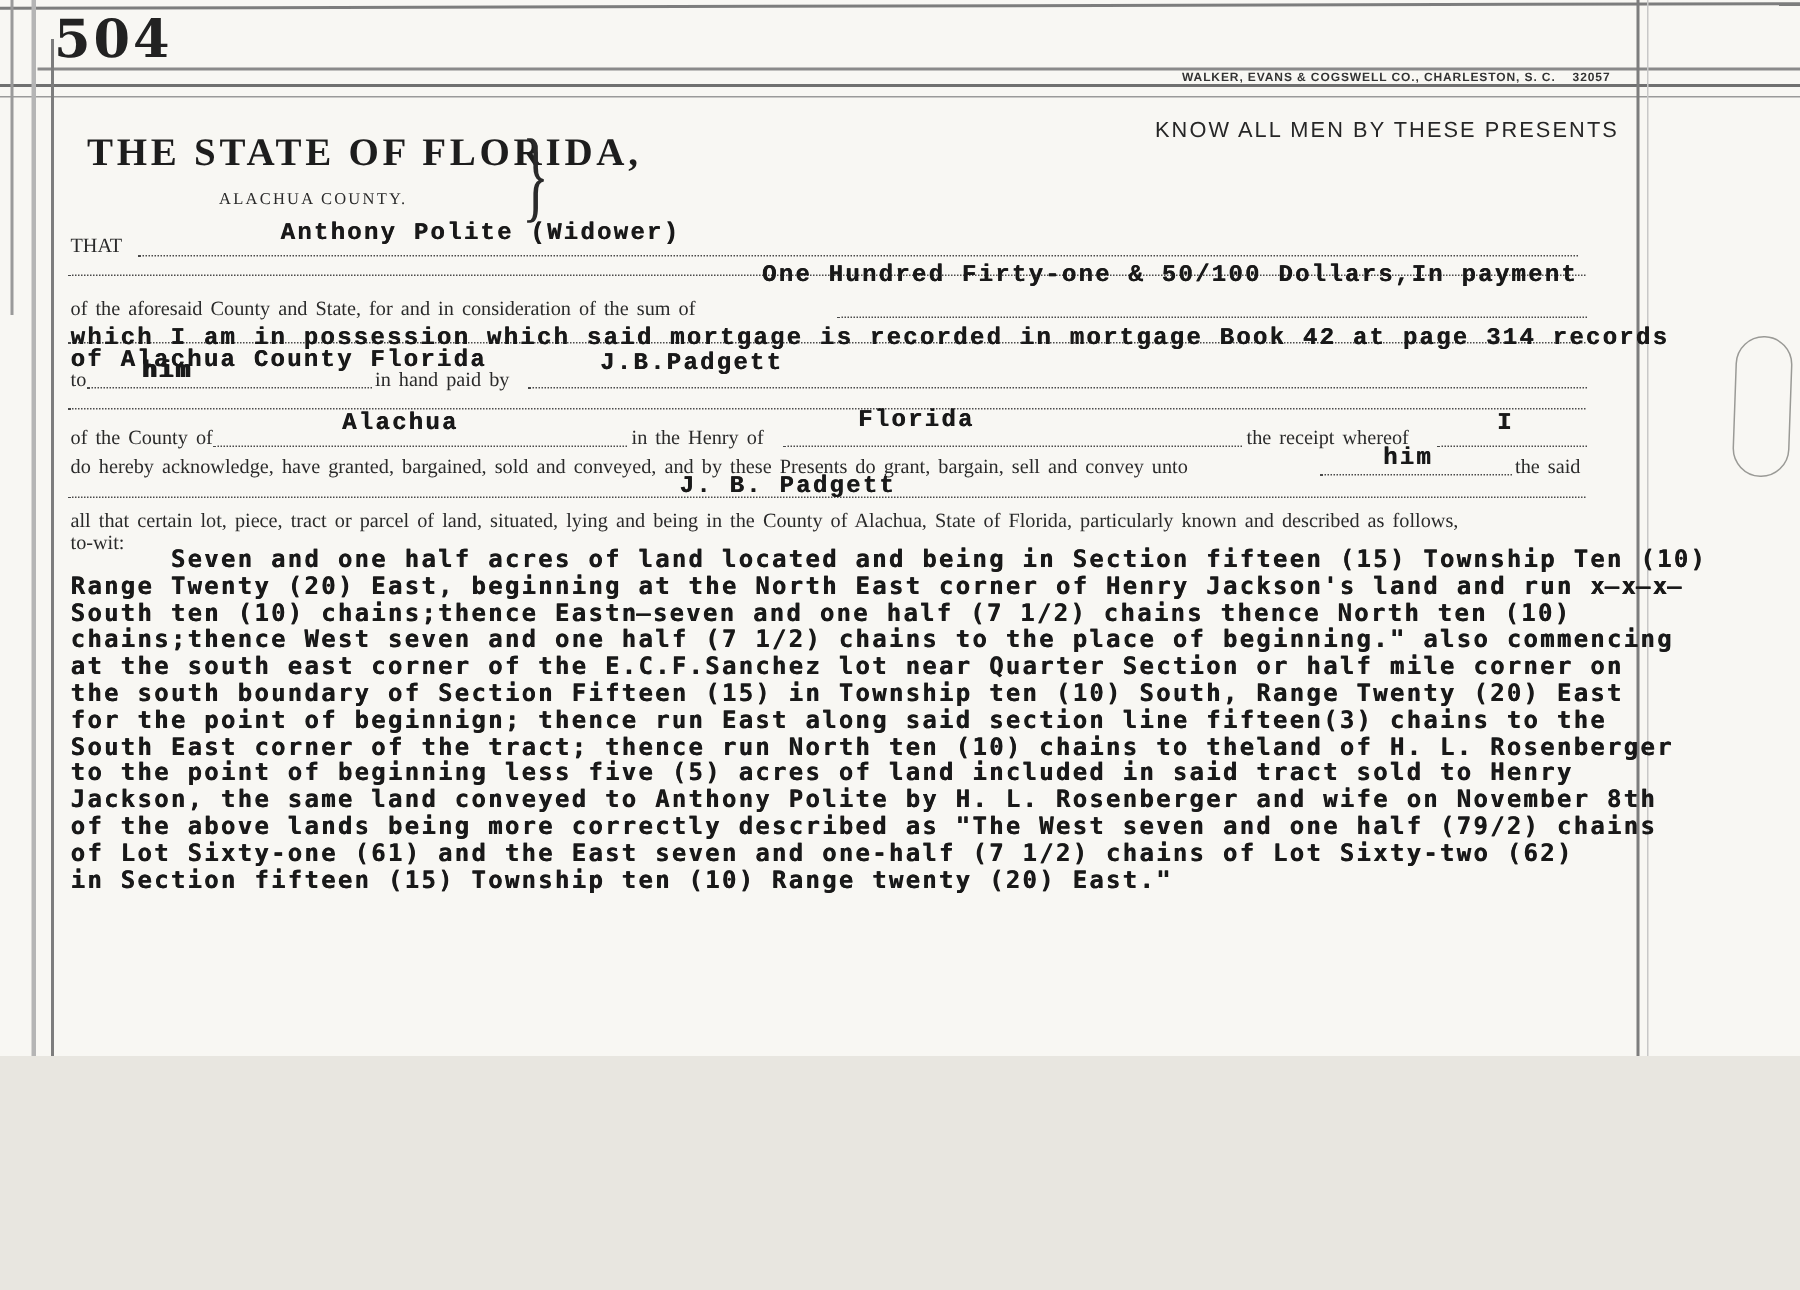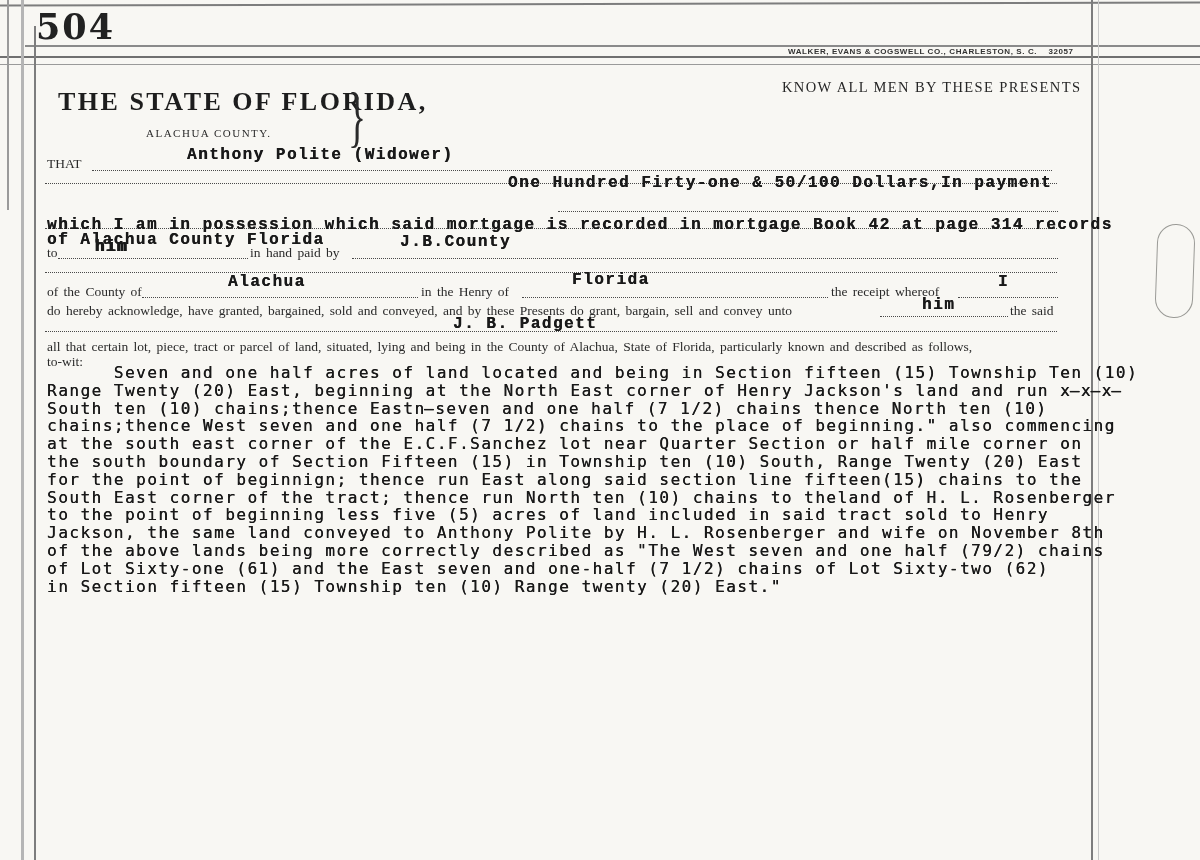--- a/index.html
+++ b/index.html
@@ -1,17 +1,17 @@
 <!DOCTYPE html>
 <html><head>
 <meta charset="utf-8">
 <style>
   html,body{margin:0;padding:0;background:#e8e6e0;}
   .page{
-    position:relative;width:1200px;height:860px;margin:0 auto;
+    position:relative;width:1200px;height:704px;margin:0 auto;
     background:#f8f7f3;overflow:hidden;
     font-family:"Liberation Serif", serif;
   }
   .hline{position:absolute;background:#7d7d7d;height:2px;z-index:1;}
   .vline{position:absolute;background:#7d7d7d;width:2px;z-index:1;}
   .serif{
     position:absolute;font-family:"Liberation Serif", serif;color:#2a2a2a;
     font-size:13.5px;white-space:nowrap;word-spacing:2px;z-index:3;
   }
   .typed{
@@ -23,21 +23,21 @@
   .pageno{
     position:absolute;left:36px;top:6px;font-family:"DejaVu Serif", serif;
     font-weight:700;font-size:35px;color:#222;letter-spacing:2px;z-index:3;
   }
   .printer{
     position:absolute;left:788px;top:47px;font-family:"Liberation Sans", sans-serif;
     font-weight:700;font-size:8px;letter-spacing:0.6px;color:#333;white-space:pre;z-index:3;
   }
   .knowall{
     position:absolute;left:770px;top:79px;font-size:14.5px;letter-spacing:1.4px;
-    color:#262626;white-space:nowrap;z-index:3;font-family:Liberation Serif, serif;margin-left:12px;
+    color:#262626;white-space:nowrap;z-index:3;font-family:Liberation Sans, sans-serif;
   }
   .stateheading{
     position:absolute;left:58px;top:87px;font-size:26px;font-weight:700;
     letter-spacing:2.5px;color:#1d1d1d;white-space:nowrap;z-index:3;
     font-family:"Liberation Serif", serif;
   }
   .brace{
     position:absolute;left:348px;top:82px;font-size:68px;font-weight:400;color:#2a2a2a;
     transform:scaleX(0.55);transform-origin:left top;line-height:1;z-index:3;
     font-family:"Liberation Serif", serif;
@@ -45,21 +45,21 @@
   .countyheading{
     position:absolute;left:146px;top:127px;font-size:11px;letter-spacing:1.5px;
     color:#2a2a2a;z-index:3;font-family:"Liberation Serif", serif;
   }
   .oval{
     position:absolute;left:1156px;top:224px;width:36px;height:92px;
     border:1.5px solid #9a9a96;border-radius:20px;transform:rotate(2deg);z-index:1;
   }
   .body-lines{position:absolute;left:47px;top:364px;z-index:4;}
   .body-line{
-    font-family:"DejaVu Sans Mono", monospace;font-weight:400;color:#191919;
+    font-family:"DejaVu Sans Mono", monospace;font-weight:700;color:#191919;
     font-size:16px;letter-spacing:1.5px;white-space:pre;height:17.8px;line-height:17.8px;
     text-shadow:0.3px 0 0 currentColor;
   }
   .overstrike{font-weight:700;text-shadow:0.6px 0 0 currentColor,-0.6px 0 0 currentColor;}
 </style>
 </head>
 <body>
 
 <div class="page">
 
@@ -81,31 +81,32 @@
   <div class="stateheading">THE STATE OF FLORIDA,</div>
   <div class="brace">}</div>
   <div class="countyheading">ALACHUA COUNTY.</div>
 
   <div class="serif" style="left:47px;top:156px;">THAT</div>
   <div class="dotted" style="left:92px;top:170px;width:960px;"></div>
   <div class="typed" style="left:187px;top:146px;">Anthony Polite (Widower)</div>
 
   <div class="dotted" style="left:45px;top:183px;width:1012px;"></div>
   <div class="typed" style="left:508px;top:174px;">One Hundred Firty-one &amp; 50/100 Dollars,In payment</div>
+  <div class="serif" style="left:47px;top:198px;">of the aforesaid County and State, for and in consideration of the sum of</div>
   <div class="dotted" style="left:558px;top:211px;width:500px;"></div>
   <div class="typed" style="left:47px;top:216px;">which I am in possession which said mortgage is recorded in mortgage Book 42 at page 314 records</div>
   <div class="dotted" style="left:45px;top:228px;width:1012px;"></div>
   <div class="typed" style="left:47px;top:231px;">of Alachua County Florida</div>
   <div class="typed overstrike" style="left:95px;top:238px;">him</div>
 
   <div class="serif" style="left:47px;top:245px;">to</div>
   <div class="dotted" style="left:58px;top:258px;width:190px;"></div>
   <div class="serif" style="left:250px;top:245px;">in hand paid by</div>
   <div class="dotted" style="left:352px;top:258px;width:706px;"></div>
-  <div class="typed" style="left:400px;top:233px;">J.B.County</div>
+  <div class="typed" style="left:400px;top:233px;">J.B.Padgett</div>
 
   <div class="dotted" style="left:45px;top:272px;width:1012px;"></div>
   <div class="serif" style="left:47px;top:284px;">of the County of</div>
   <div class="dotted" style="left:142px;top:297px;width:276px;"></div>
   <div class="typed" style="left:228px;top:273px;">Alachua</div>
   <div class="serif" style="left:421px;top:284px;">in the Henry of</div>
   <div class="dotted" style="left:522px;top:297px;width:306px;"></div>
   <div class="typed" style="left:572px;top:271px;">Florida</div>
   <div class="serif" style="left:831px;top:284px;">the receipt whereof</div>
   <div class="dotted" style="left:958px;top:297px;width:100px;"></div>
@@ -122,21 +123,21 @@
   <div class="serif" style="left:47px;top:339px;">all that certain lot, piece, tract or parcel of land, situated, lying and being in the County of Alachua, State of Florida, particularly known and described as follows,</div>
   <div class="serif" style="left:47px;top:354px;">to-wit:</div>
 
   <div class="body-lines">
       <div class="body-line">      Seven and one half acres of land located and being in Section fifteen (15) Township Ten (10)</div>
       <div class="body-line">Range Twenty (20) East, beginning at the North East corner of Henry Jackson's land and run x̶x̶x̶</div>
       <div class="body-line">South ten (10) chains;thence Eastn̶seven and one half (7 1/2) chains thence North ten (10)</div>
       <div class="body-line">chains;thence West seven and one half (7 1/2) chains to the place of beginning." also commencing</div>
       <div class="body-line">at the south east corner of the E.C.F.Sanchez lot near Quarter Section or half mile corner on</div>
       <div class="body-line">the south boundary of Section Fifteen (15) in Township ten (10) South, Range Twenty (20) East</div>
-      <div class="body-line">for the point of beginnign; thence run East along said section line fifteen(15) chains to the</div>
+      <div class="body-line">for the point of beginnign; thence run East along said section line fifteen(3) chains to the</div>
       <div class="body-line">South East corner of the tract; thence run North ten (10) chains to theland of H. L. Rosenberger</div>
       <div class="body-line">to the point of beginning less five (5) acres of land included in said tract sold to Henry</div>
       <div class="body-line">Jackson, the same land conveyed to Anthony Polite by H. L. Rosenberger and wife on November 8th</div>
       <div class="body-line">of the above lands being more correctly described as "The West seven and one half (79/2) chains</div>
       <div class="body-line">of Lot Sixty-one (61) and the East seven and one-half (7 1/2) chains of Lot Sixty-two (62)</div>
       <div class="body-line">in Section fifteen (15) Township ten (10) Range twenty (20) East."</div>
     </div>
 
 </div>
 

